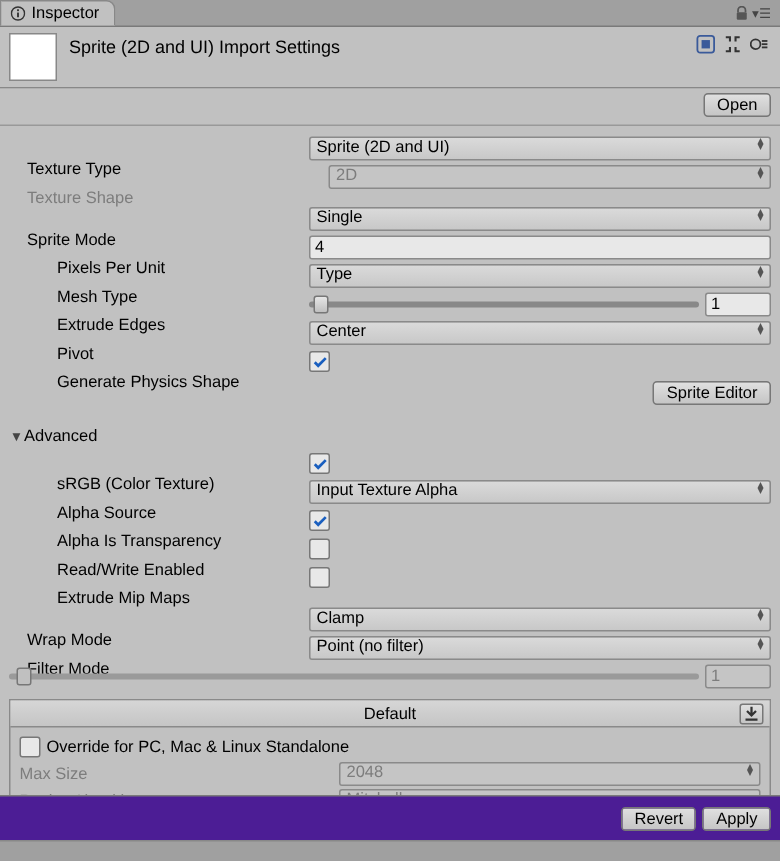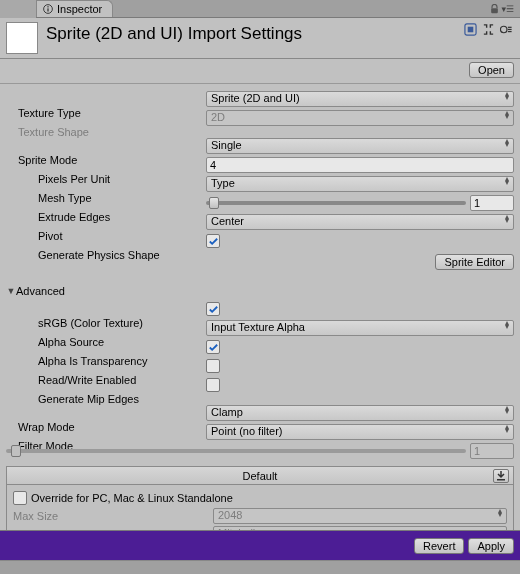--- a/index.html
+++ b/index.html
@@ -1,39 +1,39 @@
 <!DOCTYPE html>
 <html><head>
 <meta charset="utf-8">
 <style>
   * { box-sizing: border-box; margin: 0; padding: 0; font-family: Arial, sans-serif; }
   body { background: #a9a9a9; width: 520px; height: 574px; overflow: hidden; font-size: 11px; color: #000; }
   .window { width: 100%; height: 100%; display: flex; flex-direction: column; }
-  .titlebar { height: 18px; background: #a0a0a0; display: flex; align-items: center; border-bottom: 1px solid #7a7a7a; margin-left: 36px; }
+  .titlebar { height: 18px; background: #a0a0a0; display: flex; align-items: center; border-bottom: 1px solid #7a7a7a; }
   .tab { background: #c1c1c1; border-top-right-radius: 6px; border: 1px solid #888; border-bottom: none; padding: 2px 10px 2px 6px; display: flex; align-items: center; gap: 4px; }
   .tab svg { width: 10px; height: 10px; }
   .titlebar-right { margin-left: auto; padding-right: 6px; display: flex; align-items: center; gap: 2px; color: #444; }
   .lock { width: 9px; height: 10px; }
   .dropdown-arrow { font-size: 9px; }
   .header { background: #c1c1c1; padding: 4px 6px; display: flex; align-items: flex-start; border-bottom: 1px solid #888; }
   .thumb { width: 32px; height: 32px; background: #fff; border: 1px solid #888; margin-right: 8px; }
   .header-main { flex: 1; }
-  .header-title { font-size: 17px; padding-top: 2px; }
+  .header-title { font-size: 12px; padding-top: 2px; }
   .header-icons { display: flex; gap: 3px; align-items: center; }
   .hicon { width: 15px; height: 15px; display: flex; align-items: center; justify-content: center; color: #333; }
   .btn { background: linear-gradient(#e0e0e0,#c5c5c5); border: 1px solid #777; border-radius: 3px; padding: 1px 8px; font-size: 11px; cursor: pointer; }
   .content { flex: 1; background: #c1c1c1; overflow-y: auto; padding: 6px 6px 4px 6px; }
   .row { display: flex; align-items: center; height: 18px; margin-bottom: 1px; }
   .row.spacer { height: 8px; }
   .label { width: 200px; padding-left: 12px; margin-top: 28px; }
   .label.indent { padding-left: 32px; }
   .label.disabled { color: #7d7d7d; }
   .field { flex: 1; display: flex; align-items: center; }
   .select { flex: 1; background: linear-gradient(#dadada,#c8c8c8); border: 1px solid #8a8a8a; border-radius: 2px; height: 16px; display: flex; align-items: flex-start; padding: 0 4px; cursor: pointer; position: relative; }
-  .select.disabled { color: #7d7d7d; background: #c5c5c5; }
+  .select.disabled { color: #7d7d7d; background: #c5c5c5; margin-left: 13px; }
   .select .arr { position: absolute; right: 4px; font-size: 8px; color: #555; line-height: 4px; }
   .numbox { width: 44px; background: #e8e8e8; border: 1px solid #8a8a8a; border-radius: 2px; height: 16px; padding: 0 3px; font-size: 11px; margin-left: 4px; }
   .numbox.disabled { background: #c5c5c5; color: #7d7d7d; }
   .slider { flex: 1; height: 16px; display: flex; align-items: center; position: relative; }
   .track { flex: 1; height: 4px; background: #888; border-radius: 2px; position: relative; }
   .knob { position: absolute; top: -4px; width: 10px; height: 12px; background: linear-gradient(#e6e6e6,#c0c0c0); border: 1px solid #777; border-radius: 2px; }
   .chk { width: 14px; height: 14px; background: #e8e8e8; border: 1px solid #777; border-radius: 2px; display: flex; align-items: center; justify-content: center; cursor: pointer; }
   .chk.checked svg { display: block; }
   .chk svg { display: none; width: 11px; height: 11px; }
   .right-btn-row { display: flex; justify-content: flex-end; height: 22px; align-items: center; }
@@ -213,21 +213,21 @@
           </div>
         </div>
     </div>
     <div class="row">
       <div class="label indent">Read/Write Enabled</div>
       <div class="field">
           <div class="chk"></div>
         </div>
     </div>
     <div class="row">
-      <div class="label indent">Generate Mip Edges</div>
+      <div class="label indent">Extrude Mip Maps</div>
       <div class="field">
           <div class="chk"></div>
         </div>
     </div>
     <div class="row spacer"></div>
     <div class="row">
       <div class="label">Wrap Mode</div>
       <div class="field">
           <div class="select">
             <span>Clamp</span>

